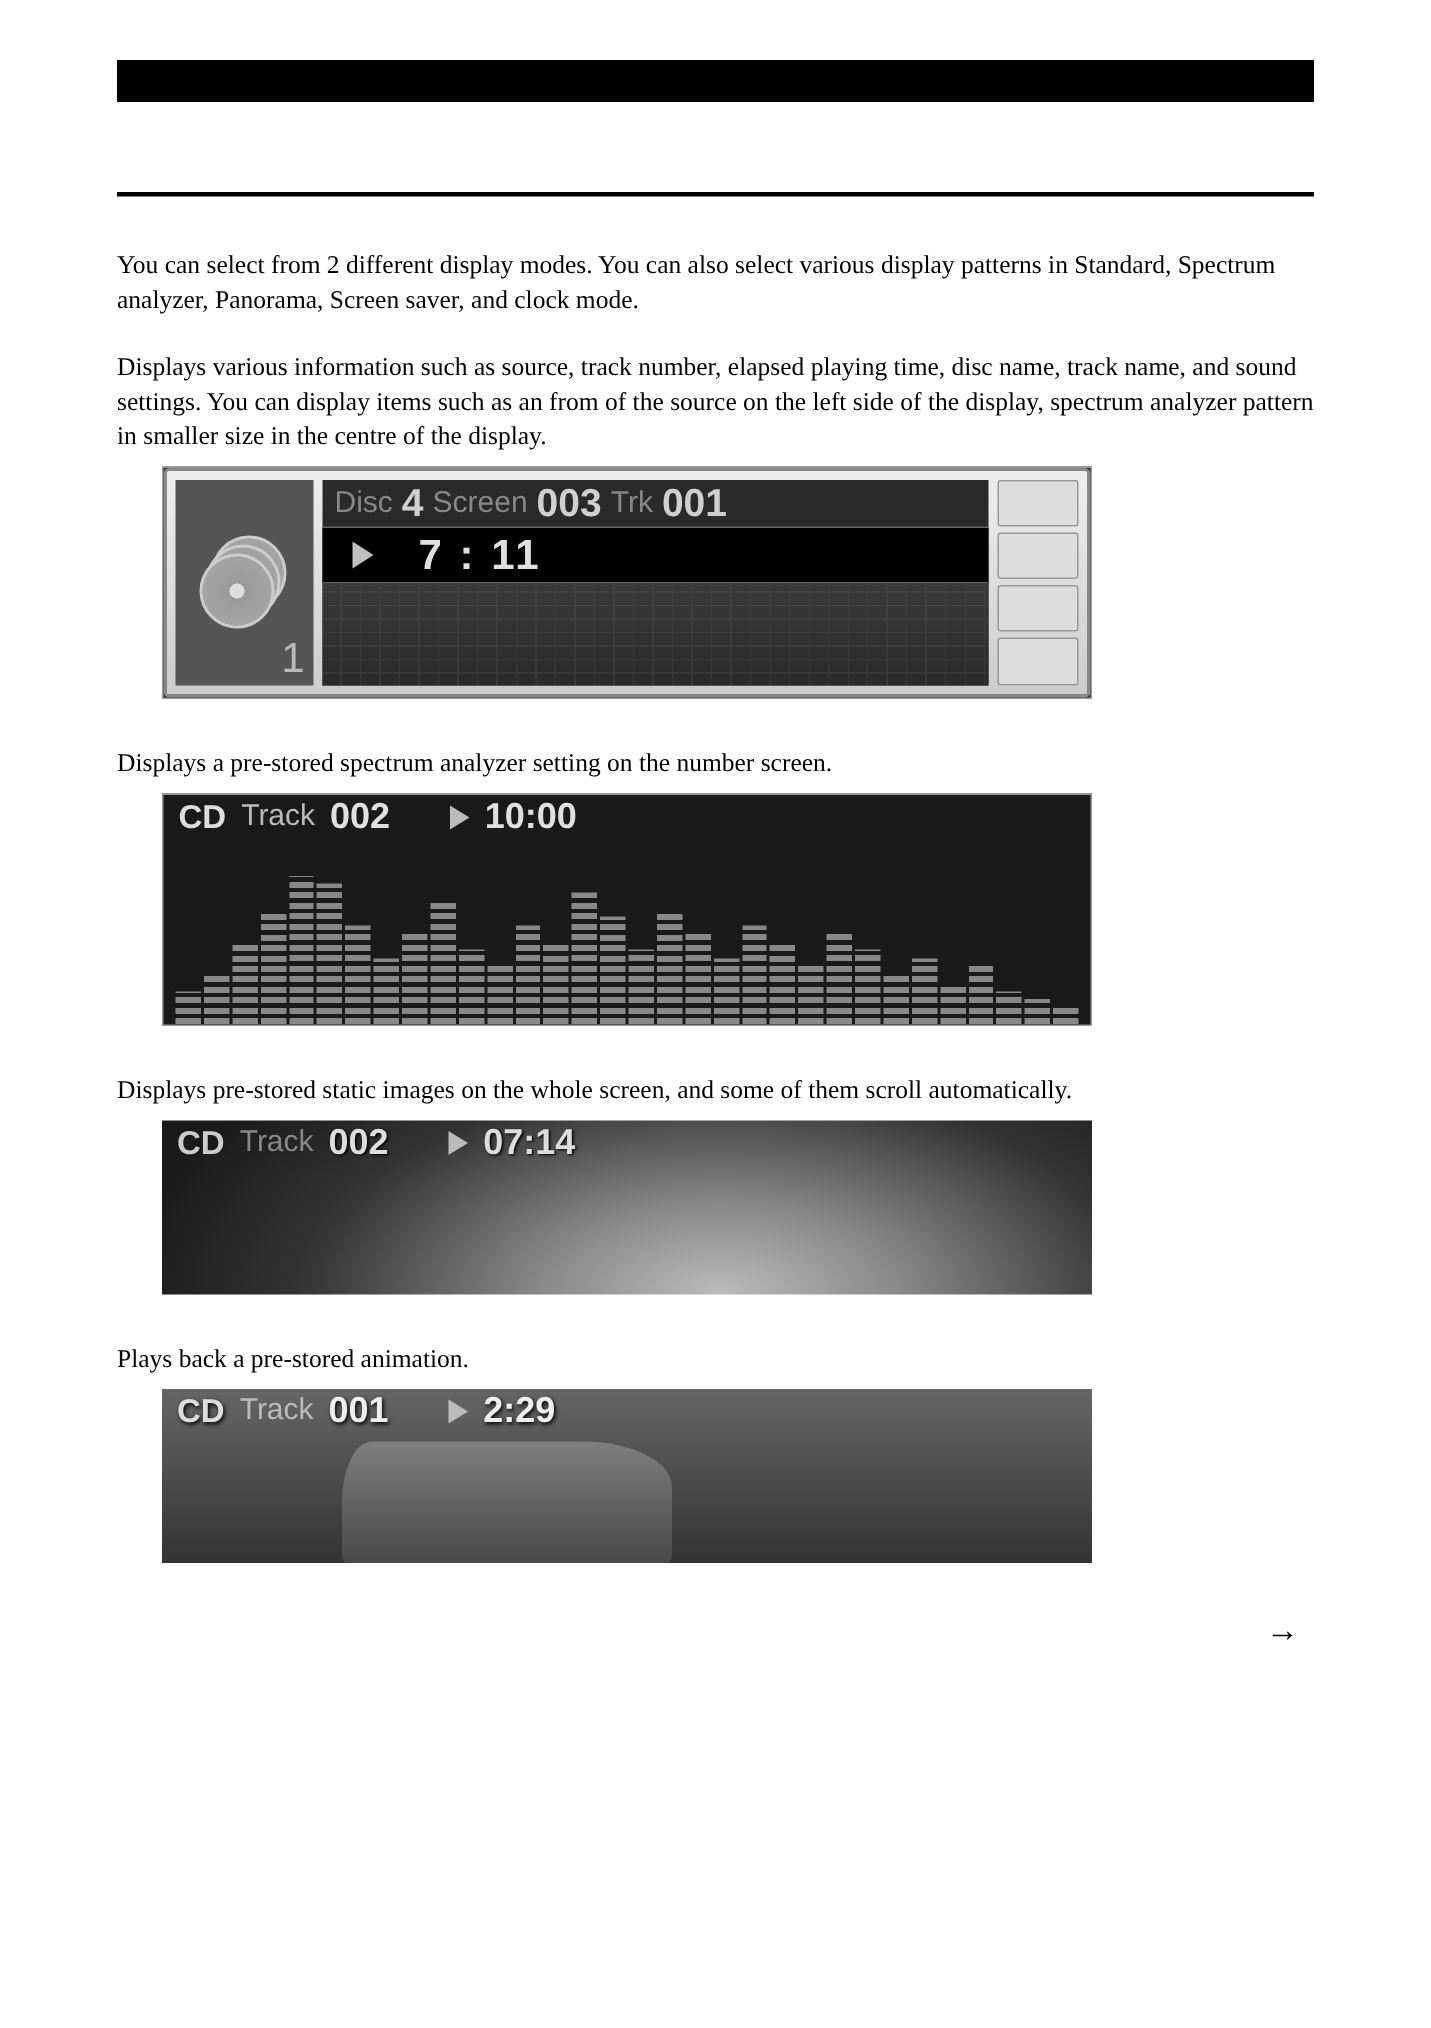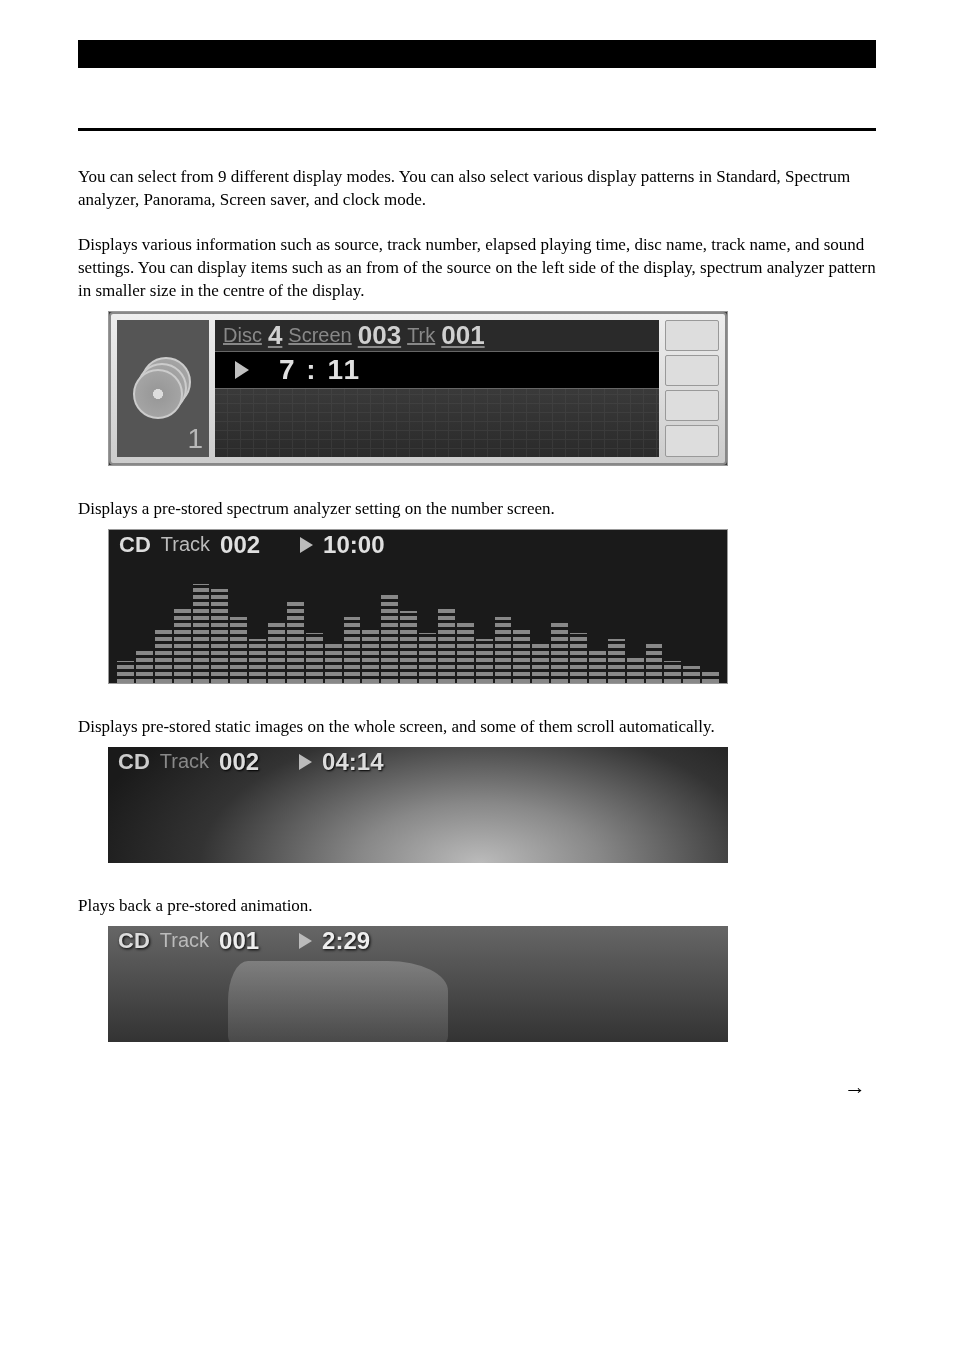--- a/index.html
+++ b/index.html
@@ -105,21 +105,20 @@
     .standard-top-row {
       height: 32px;
       border-bottom: 1px solid #666;
       display: flex;
       align-items: center;
       padding: 0 8px;
       font-family: Arial, sans-serif;
       color: #888;
       font-size: 20px;
       gap: 6px;
-      text-decoration: underline;
     }
     .standard-top-row .val {
       color: #d0d0d0;
       font-size: 26px;
       font-weight: bold;
       font-family: Arial, sans-serif;
     }
     .standard-time-row {
       height: 37px;
       background: #000;
@@ -258,21 +257,21 @@
       display: inline-block;
     }
   </style>
 </head>
 <body>
 
 <div class="black-bar"></div>
 
 <div class="section-divider"></div>
 
-<p class="intro-text">You can select from 9 different display modes. You can also select various display patterns in Standard, Spectrum analyzer, Panorama, Screen saver, and clock mode.</p>
+<p class="intro-text">You can select from 2 different display modes. You can also select various display patterns in Standard, Spectrum analyzer, Panorama, Screen saver, and clock mode.</p>
 
 <p class="section-desc">Displays various information such as source, track number, elapsed playing time, disc name, track name, and sound settings. You can display items such as an from of the source on the left side of the display, spectrum analyzer pattern in smaller size in the centre of the display.</p>
 
 <div class="display-image">
   <div class="standard-frame">
     <div class="standard-left">
       <div class="cd-stack">
         <div class="cd-disc"></div>
         <div class="cd-disc"></div>
         <div class="cd-disc"></div>
@@ -354,21 +353,21 @@
 
 <p class="section-desc">Displays pre-stored static images on the whole screen, and some of them scroll automatically.</p>
 
 <div class="display-image-short panorama-img">
   <div class="pan-top">
     <span class="src">CD</span>
     <span>Track</span>
     <span class="val">002</span>
     <span style="width:20px"></span>
     <div class="play-tri-sm"></div>
-    <span class="val">04:14</span>
+    <span class="val">07:14</span>
   </div>
 </div>
 
 <p class="section-desc">Plays back a pre-stored animation.</p>
 
 <div class="display-image-short screensaver-img">
   <div class="ss-top">
     <span class="src">CD</span>
     <span>Track</span>
     <span class="val">001</span>

